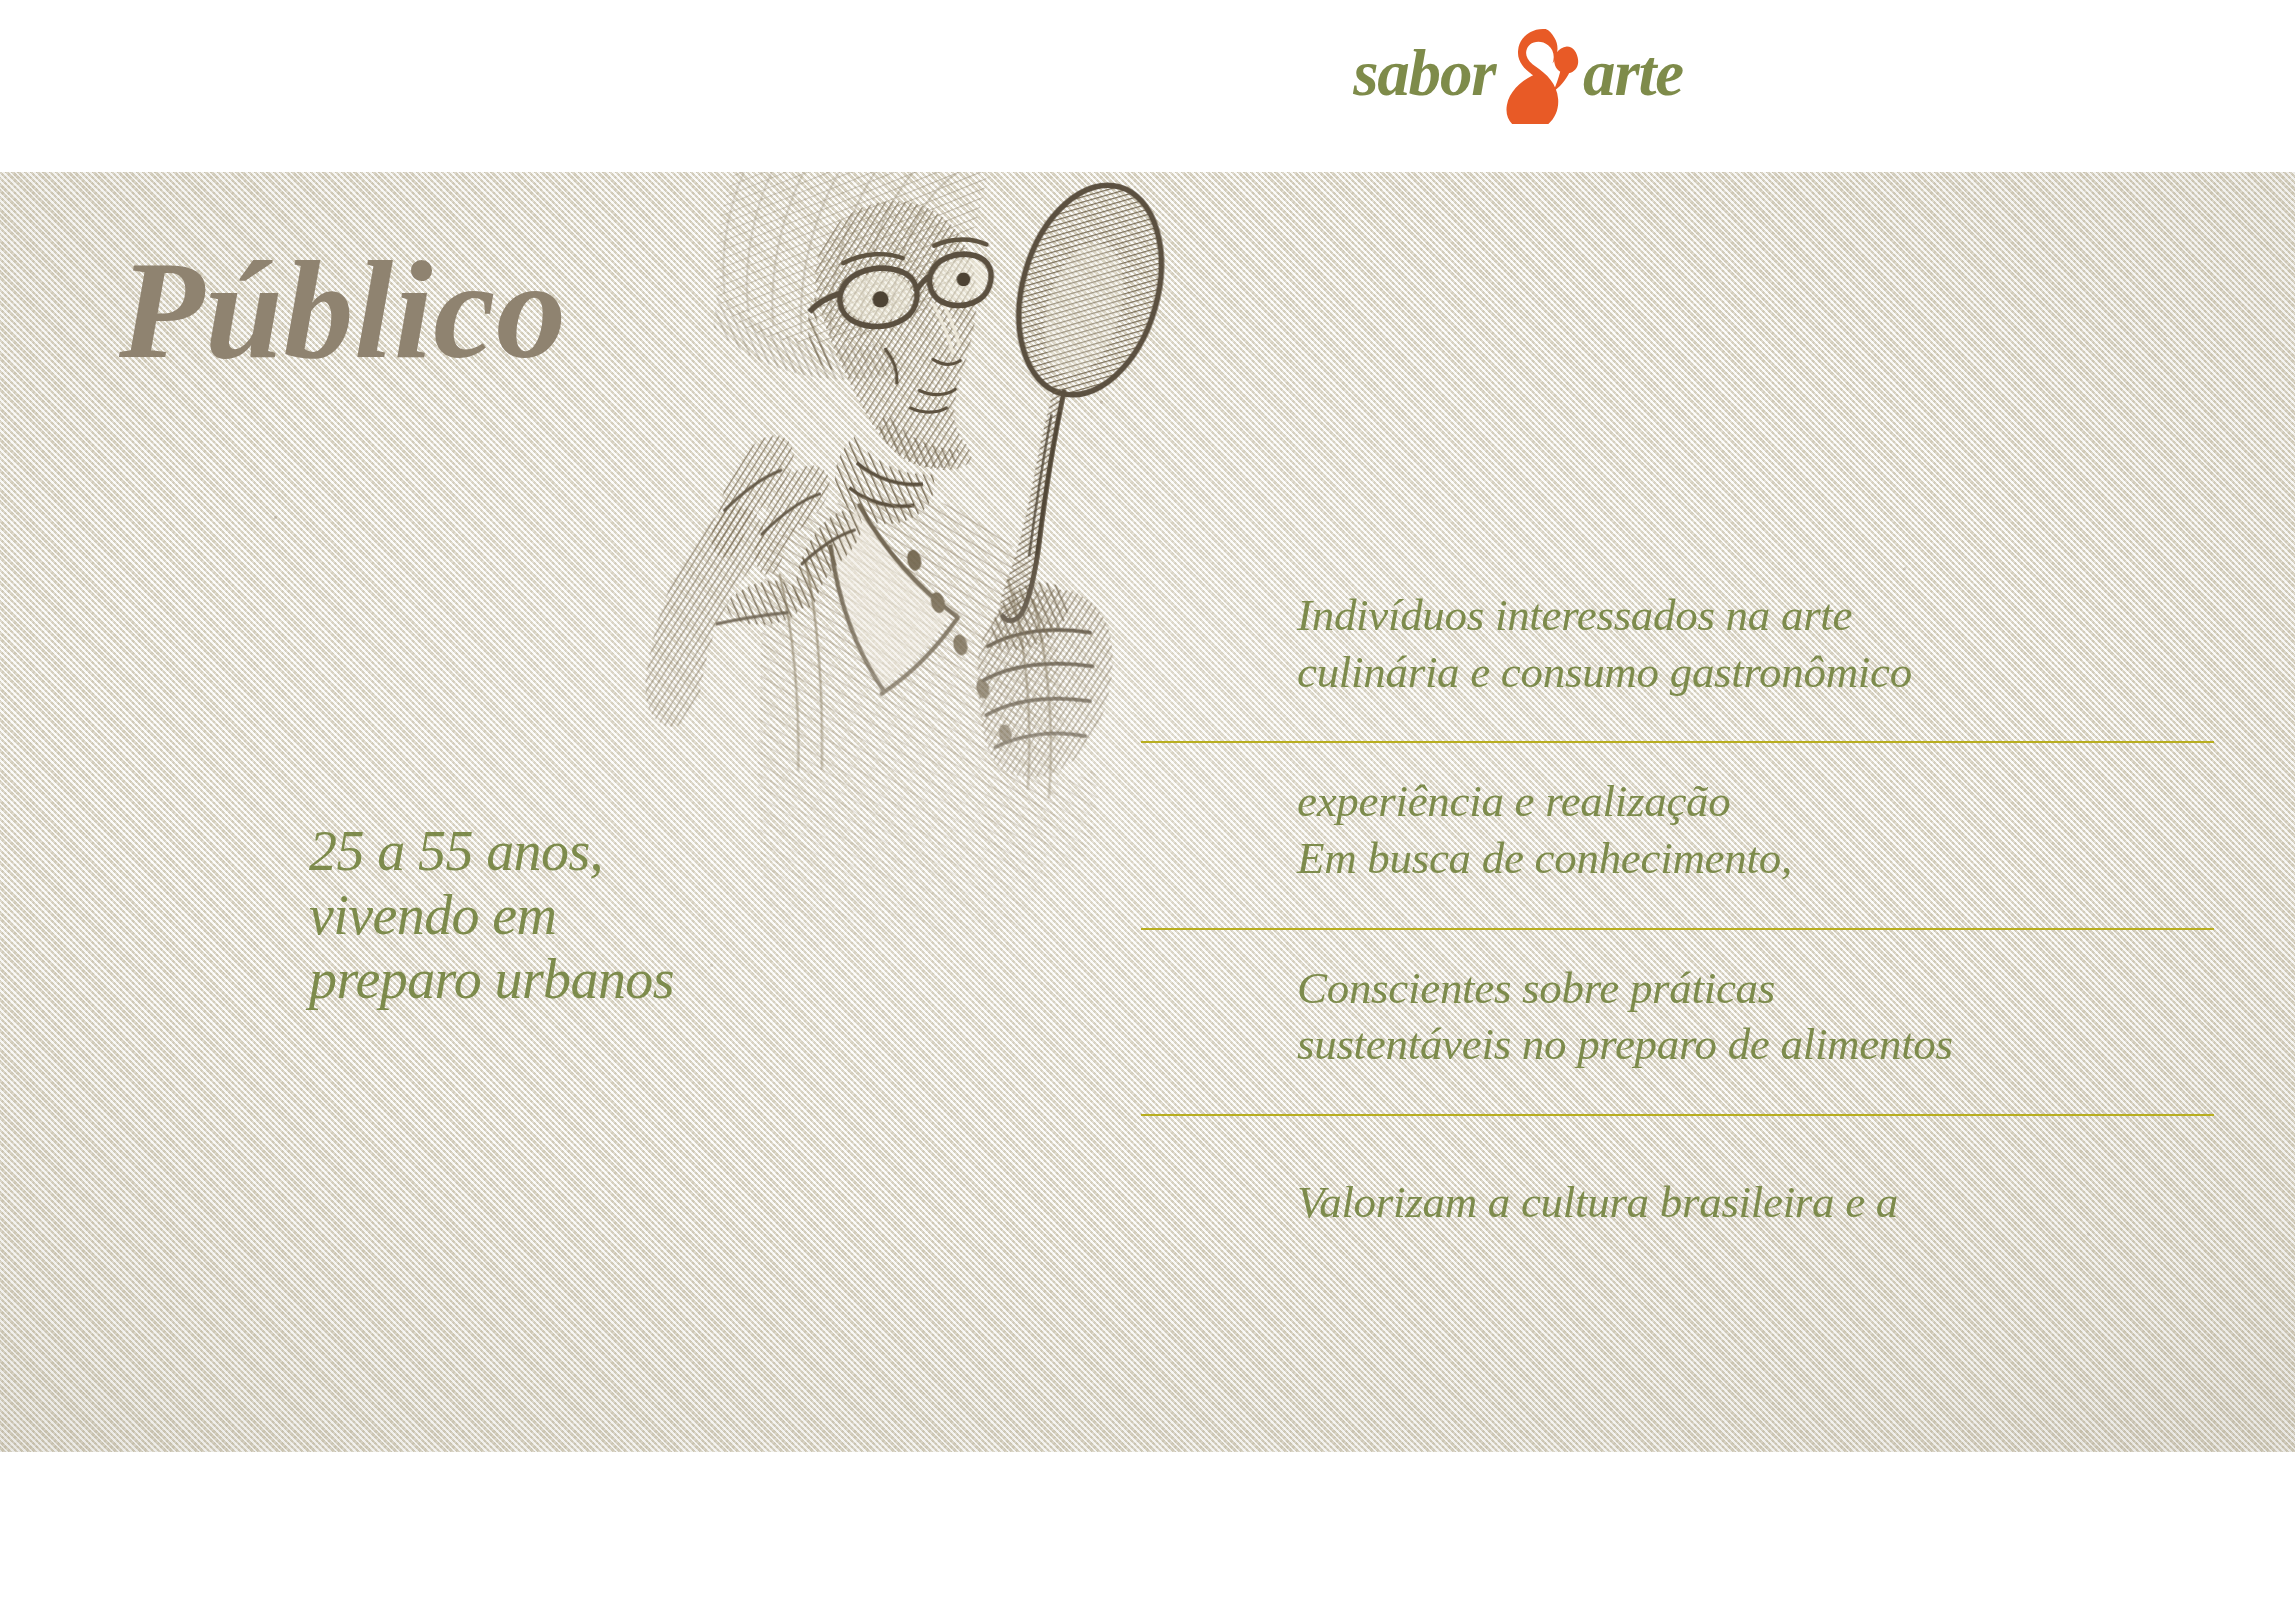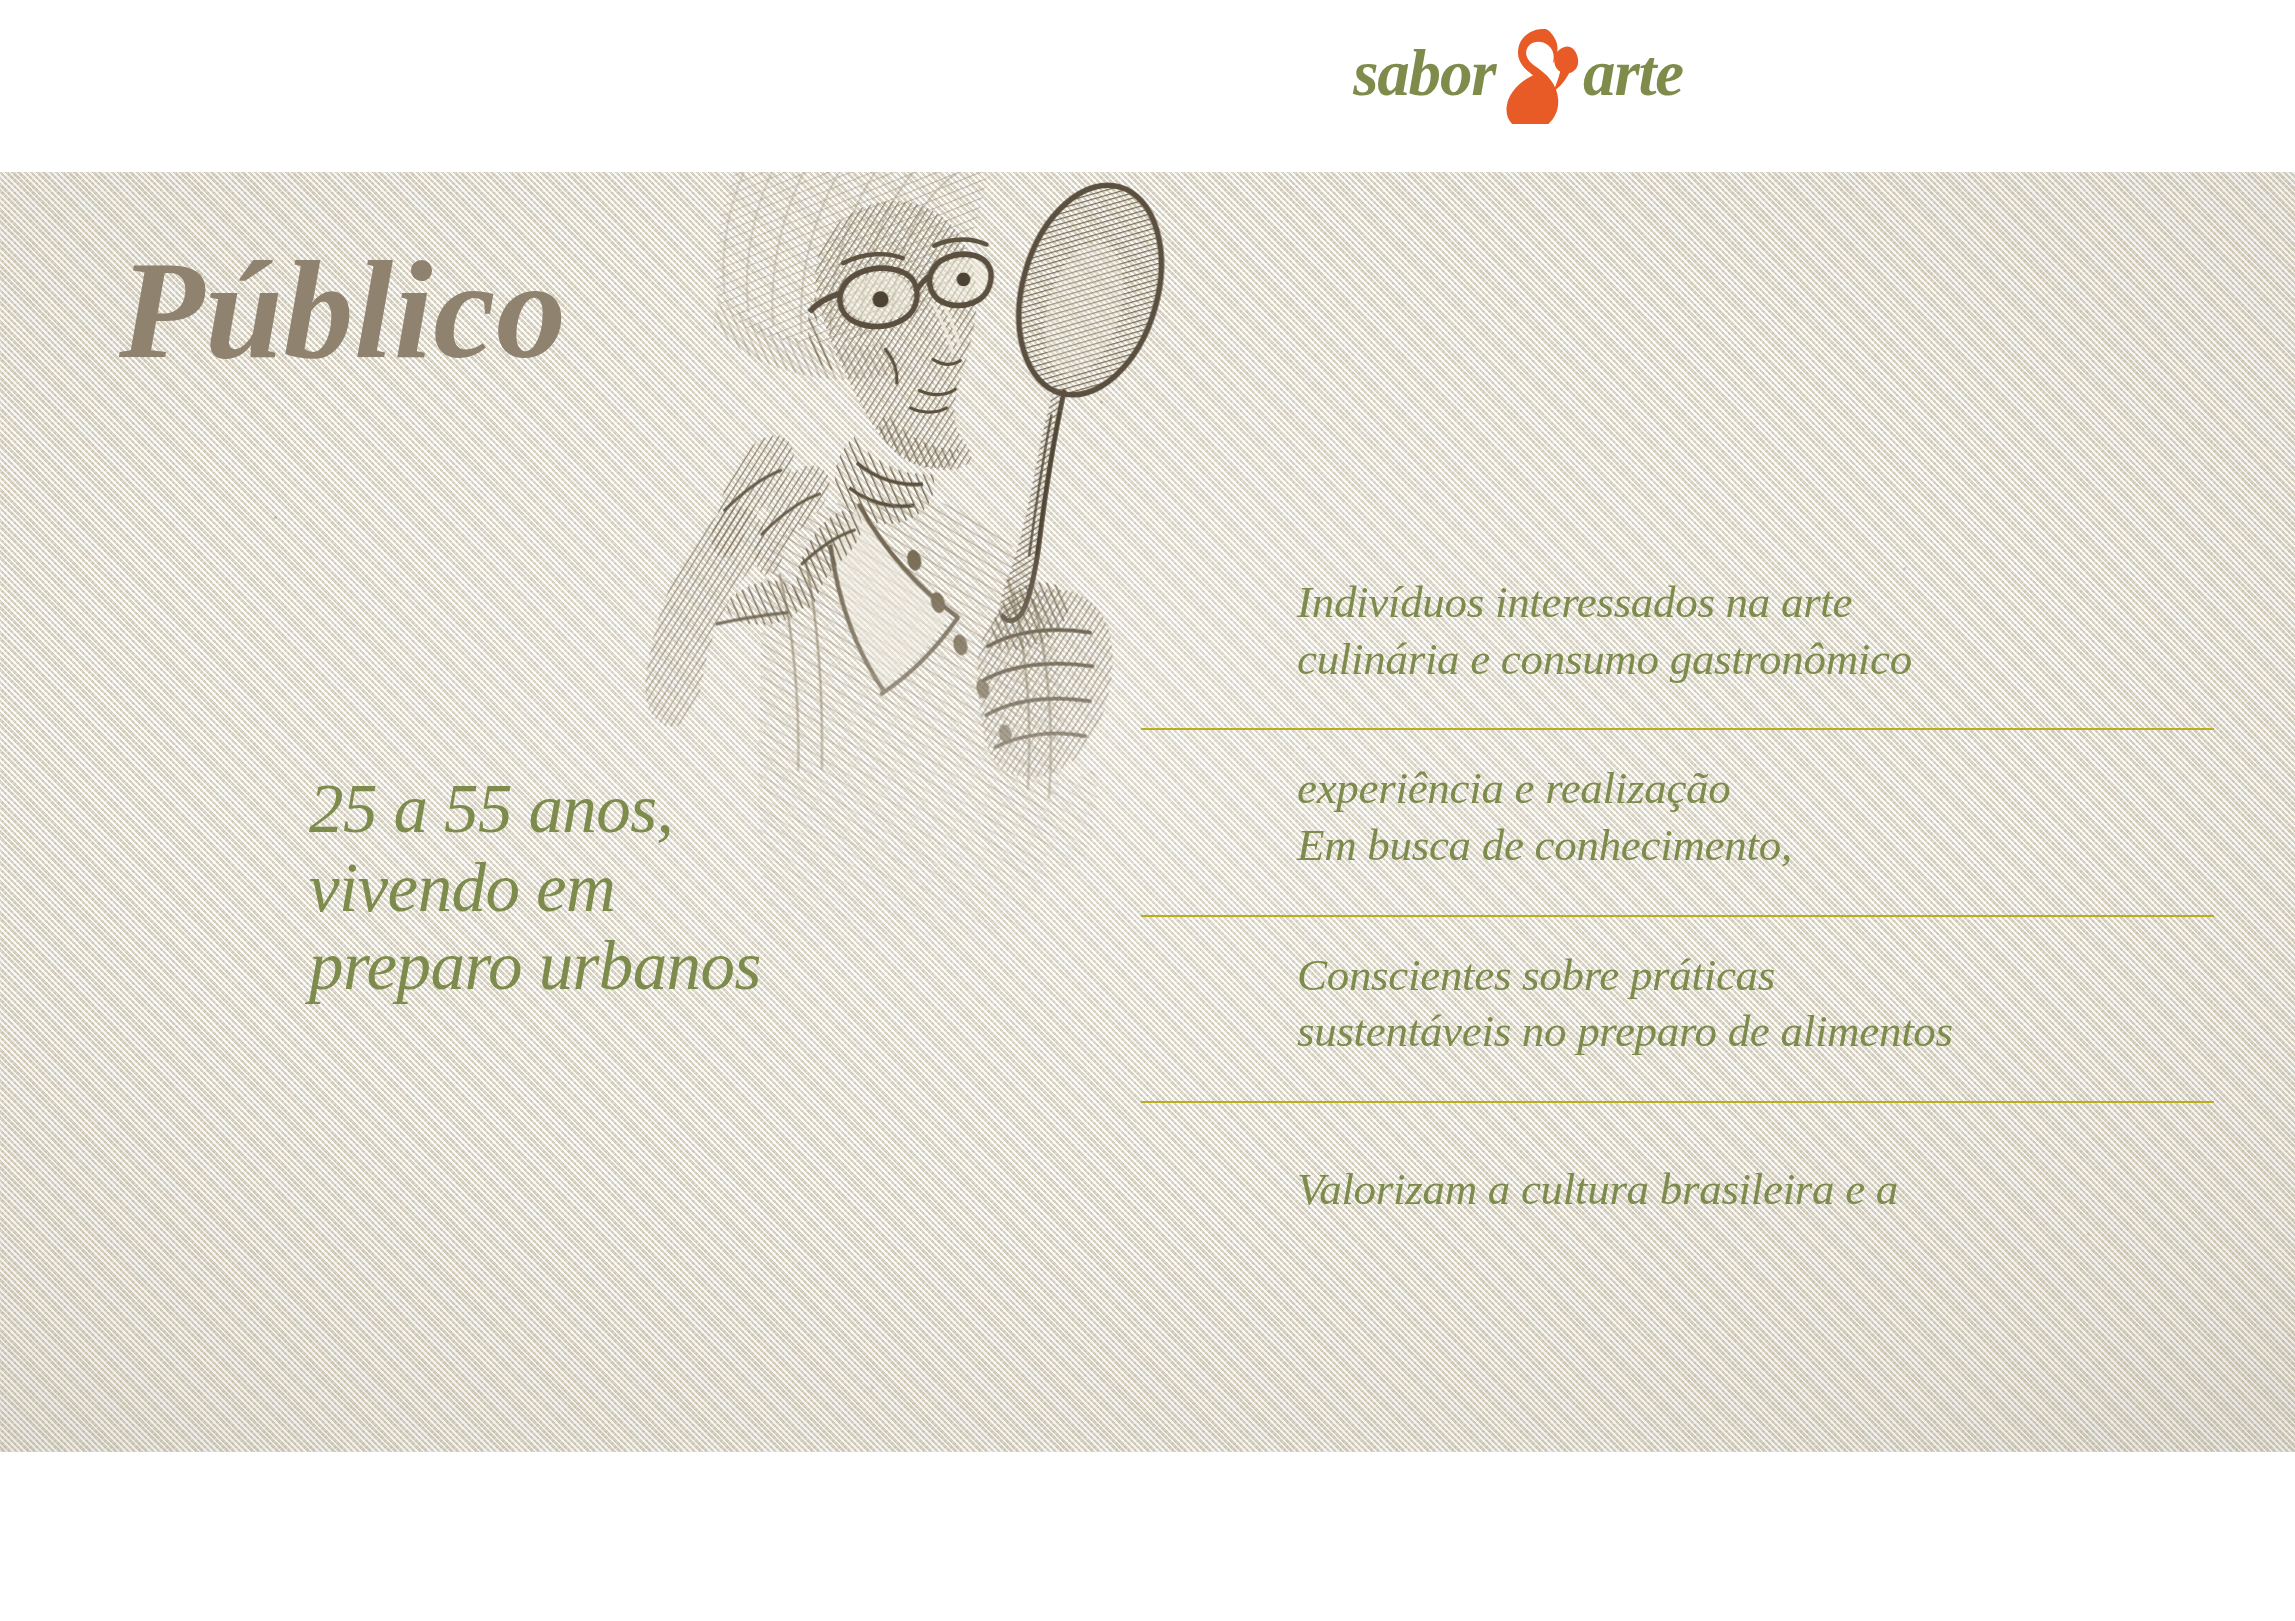--- a/index.html
+++ b/index.html
@@ -140,26 +140,26 @@
     letter-spacing: 0.6px;
     line-height: 1;
     z-index: 25;
     white-space: nowrap;
   }
 
   
   .headline {
     position: absolute;
     left: 309px;
-    top: 770px;
+    top: 820px;
     width: 780px;
     z-index: 25;
     font-family: "Liberation Serif", serif;
     font-style: italic;
-    font-size: 69px;
+    font-size: 56px;
     line-height: 1.14;
     letter-spacing: -0.6px;
   }
   .headline .hl-line { display: block; white-space: nowrap; }
   .headline .hl-line:nth-child(2),
   .headline .hl-line:nth-child(3) { text-indent: 0; }
 
   
   .bullet-list {
     position: absolute;
@@ -444,21 +444,21 @@
 <div class="title" style="color:#8F8370;">Público</div>
 
 <div class="headline" style="color:#7D8B4C;">
   <span class="hl-line">25 a 55 anos,</span>
   <span class="hl-line">vivendo em</span>
   <span class="hl-line">preparo urbanos</span>
 </div>
 
 <div class="bullet-list">
 
-  <div class="bullet-item" style="color:#7D8B4C;">
+  <div class="bullet-item" style="color:#7D8B4C;margin-top:13px;">
     <span class="bl">Indivíduos interessados na arte</span>
     <span class="bl">culinária e consumo gastronômico</span>
   </div>
 
   <div class="sp-a"></div>
   <div class="divider"></div>
   <div class="sp-b"></div>
 
   <div class="bullet-item" style="color:#7D8B4C;">
     <span class="bl">experiência e realização</span>

